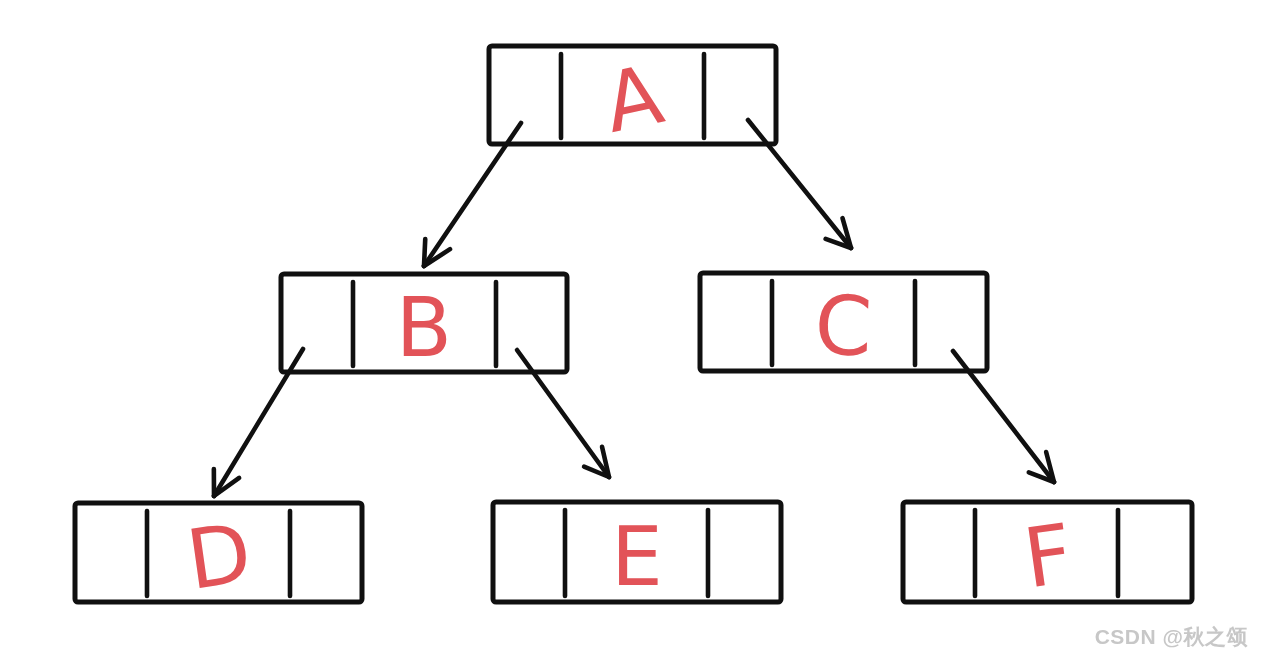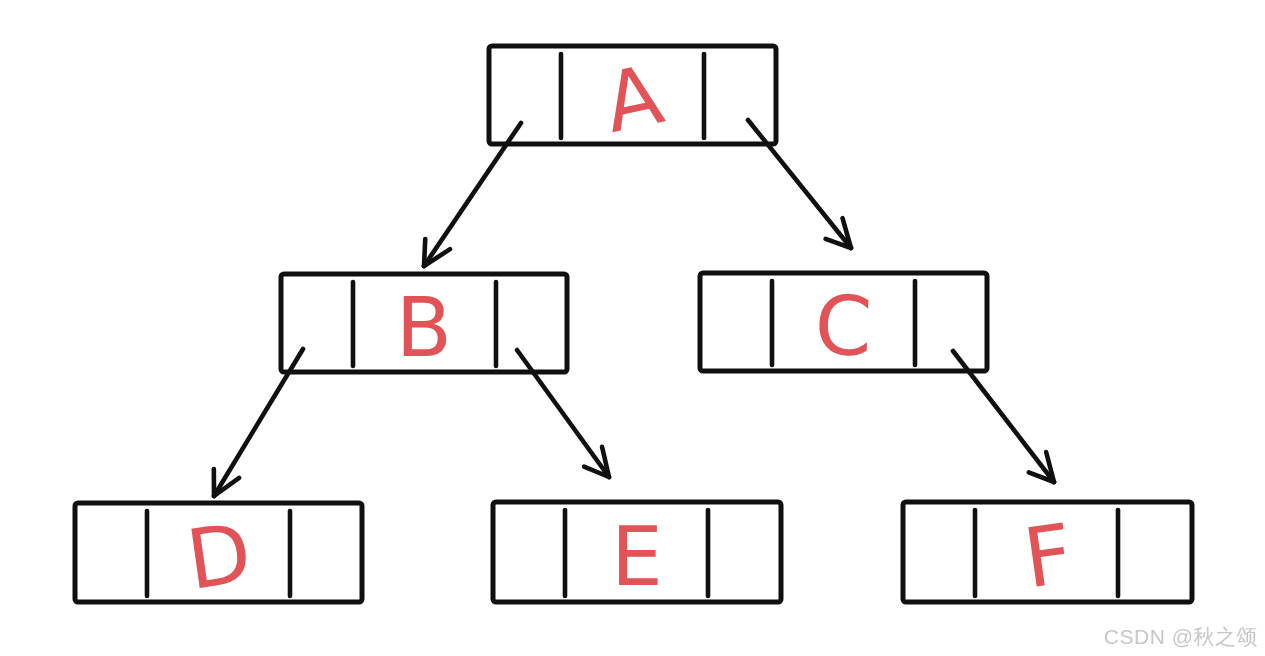--- a/index.html
+++ b/index.html
@@ -15,27 +15,28 @@
     background: #ffffff;
     overflow: hidden;
   }
   svg.diagram {
     position: absolute;
     left: 0;
     top: 0;
   }
   .watermark {
     position: absolute;
-    right: 7px;
+    right: 17px;
     bottom: 5px;
     font-size: 21px;
     letter-spacing: 0.5px;
     color: #c7c7c7;
     text-shadow: 0 1px 0 #ffffff;
     user-select: none;
+    font-weight: bold;
   }
   .node-label {
     font-family: "DejaVu Sans", sans-serif;
   }
 </style>
 </head>
 <body>
 
 <div class="canvas">
   <svg class="diagram" width="1265" height="656" viewBox="0 0 1265 656">

